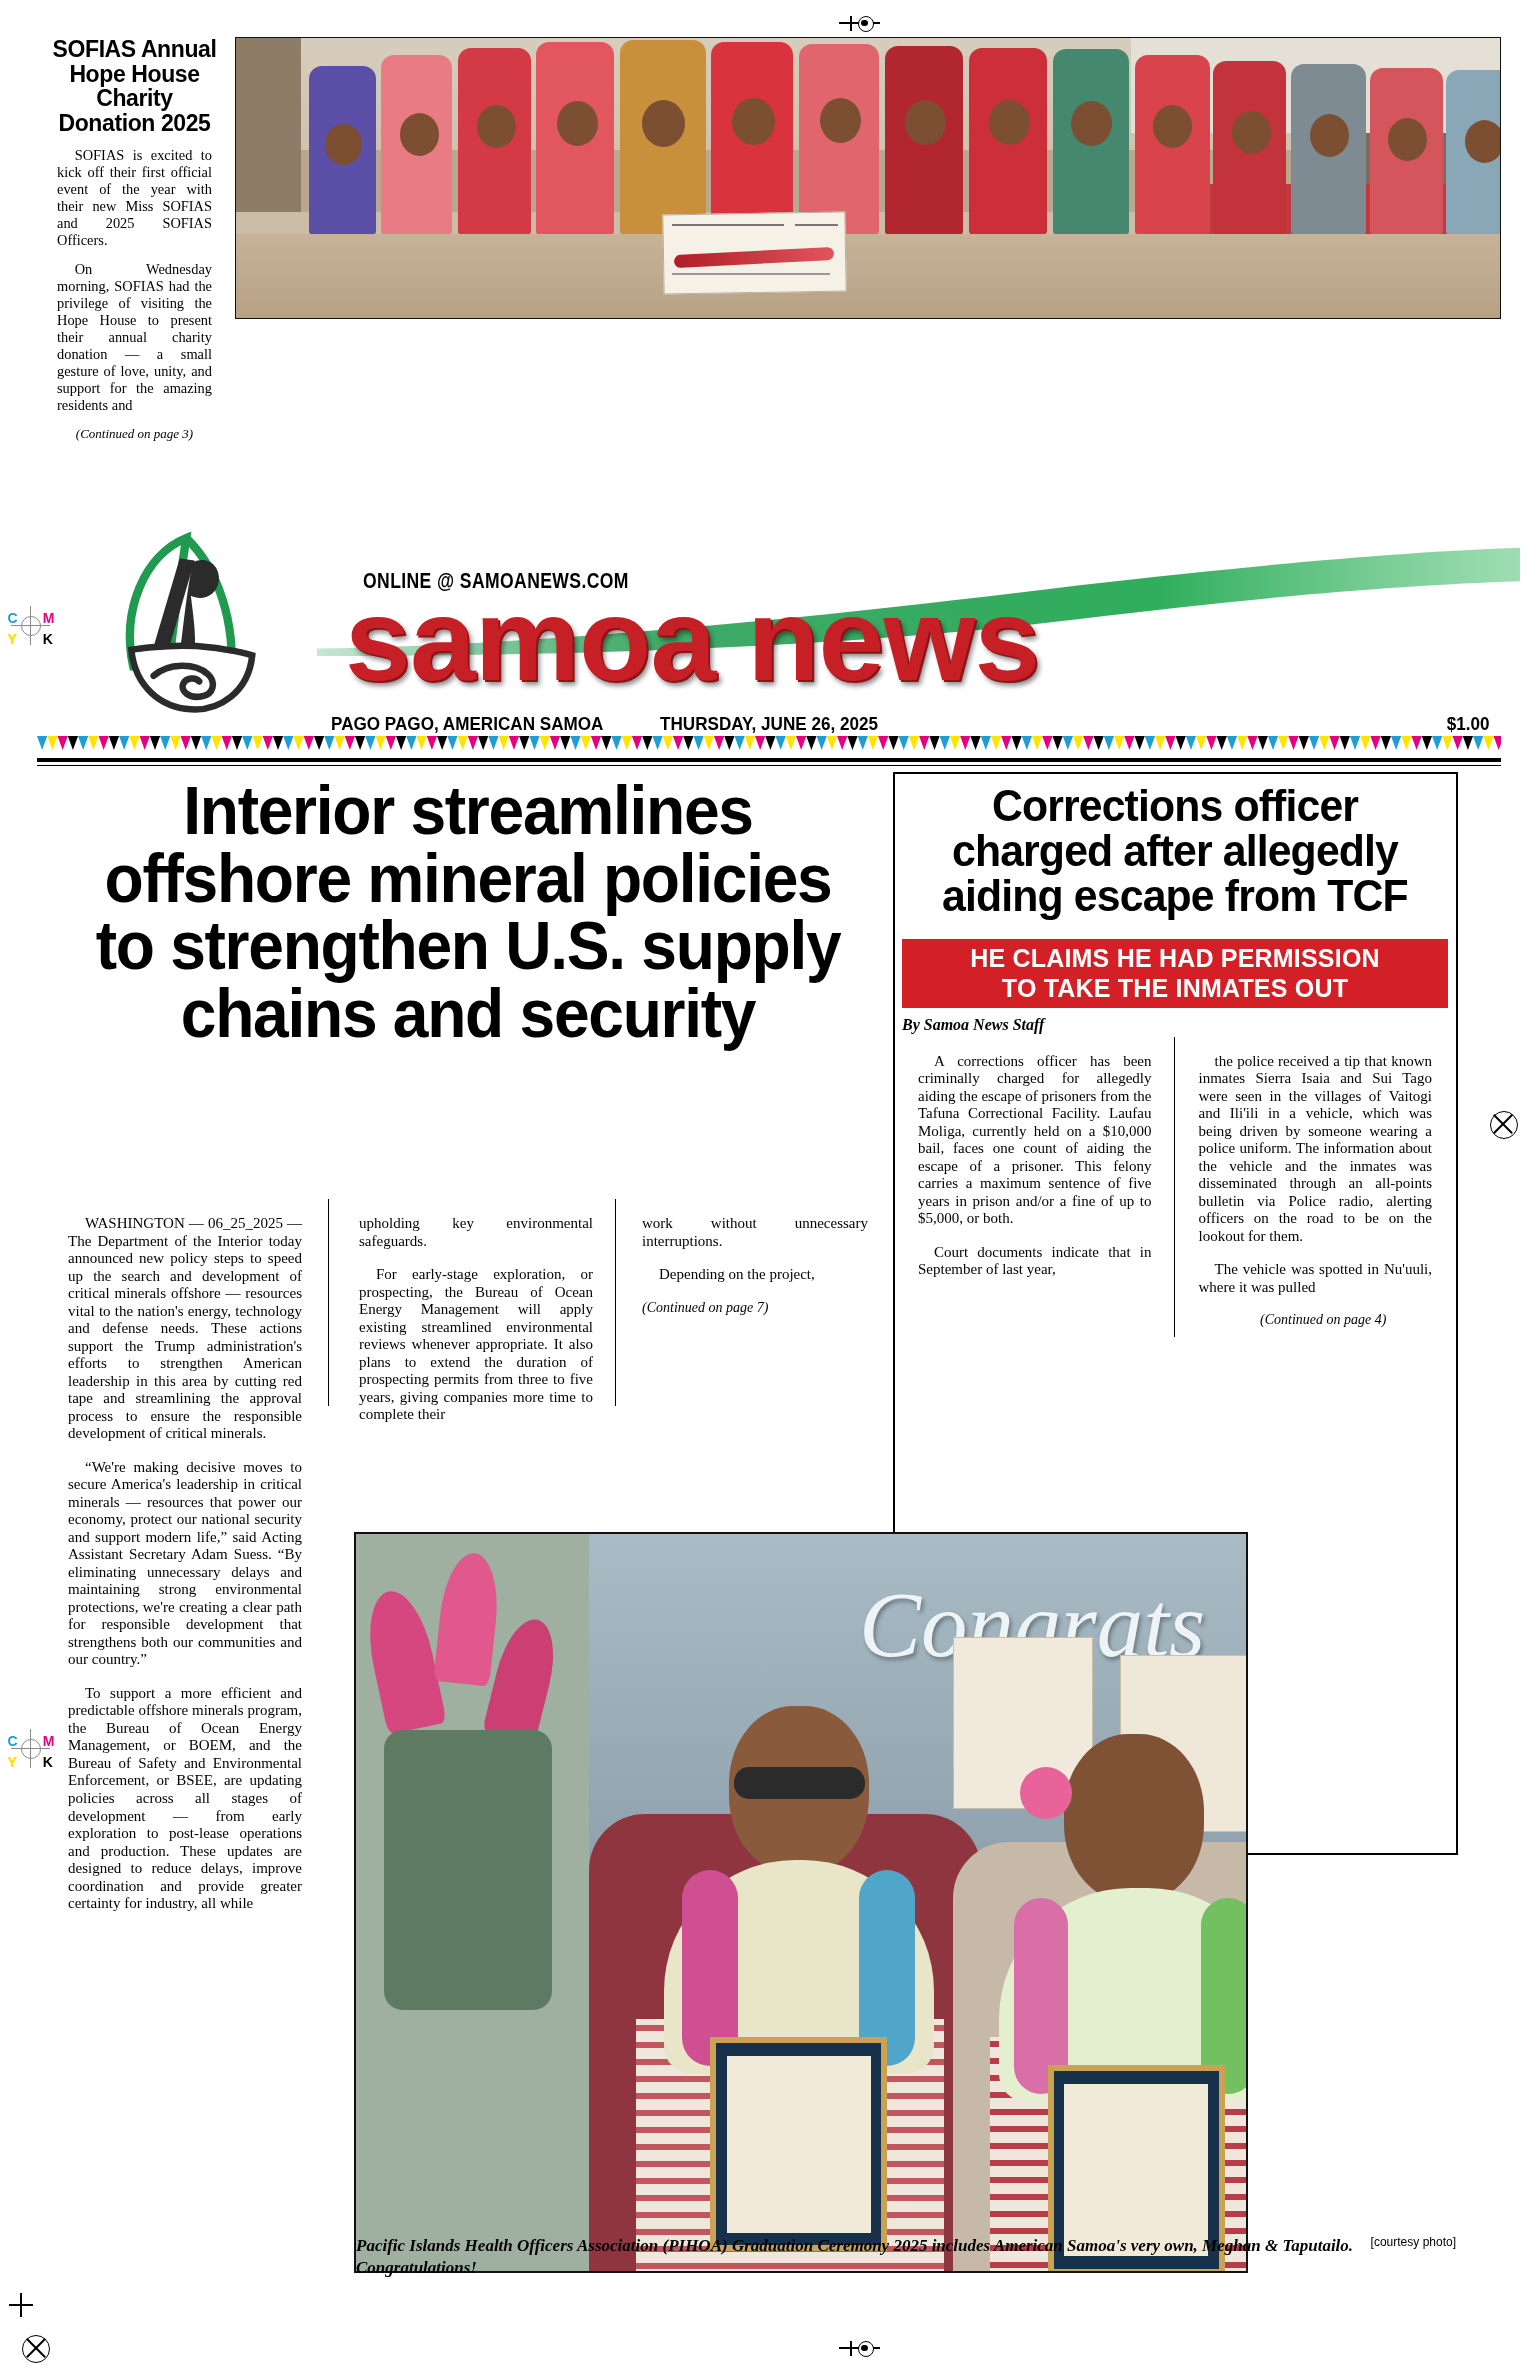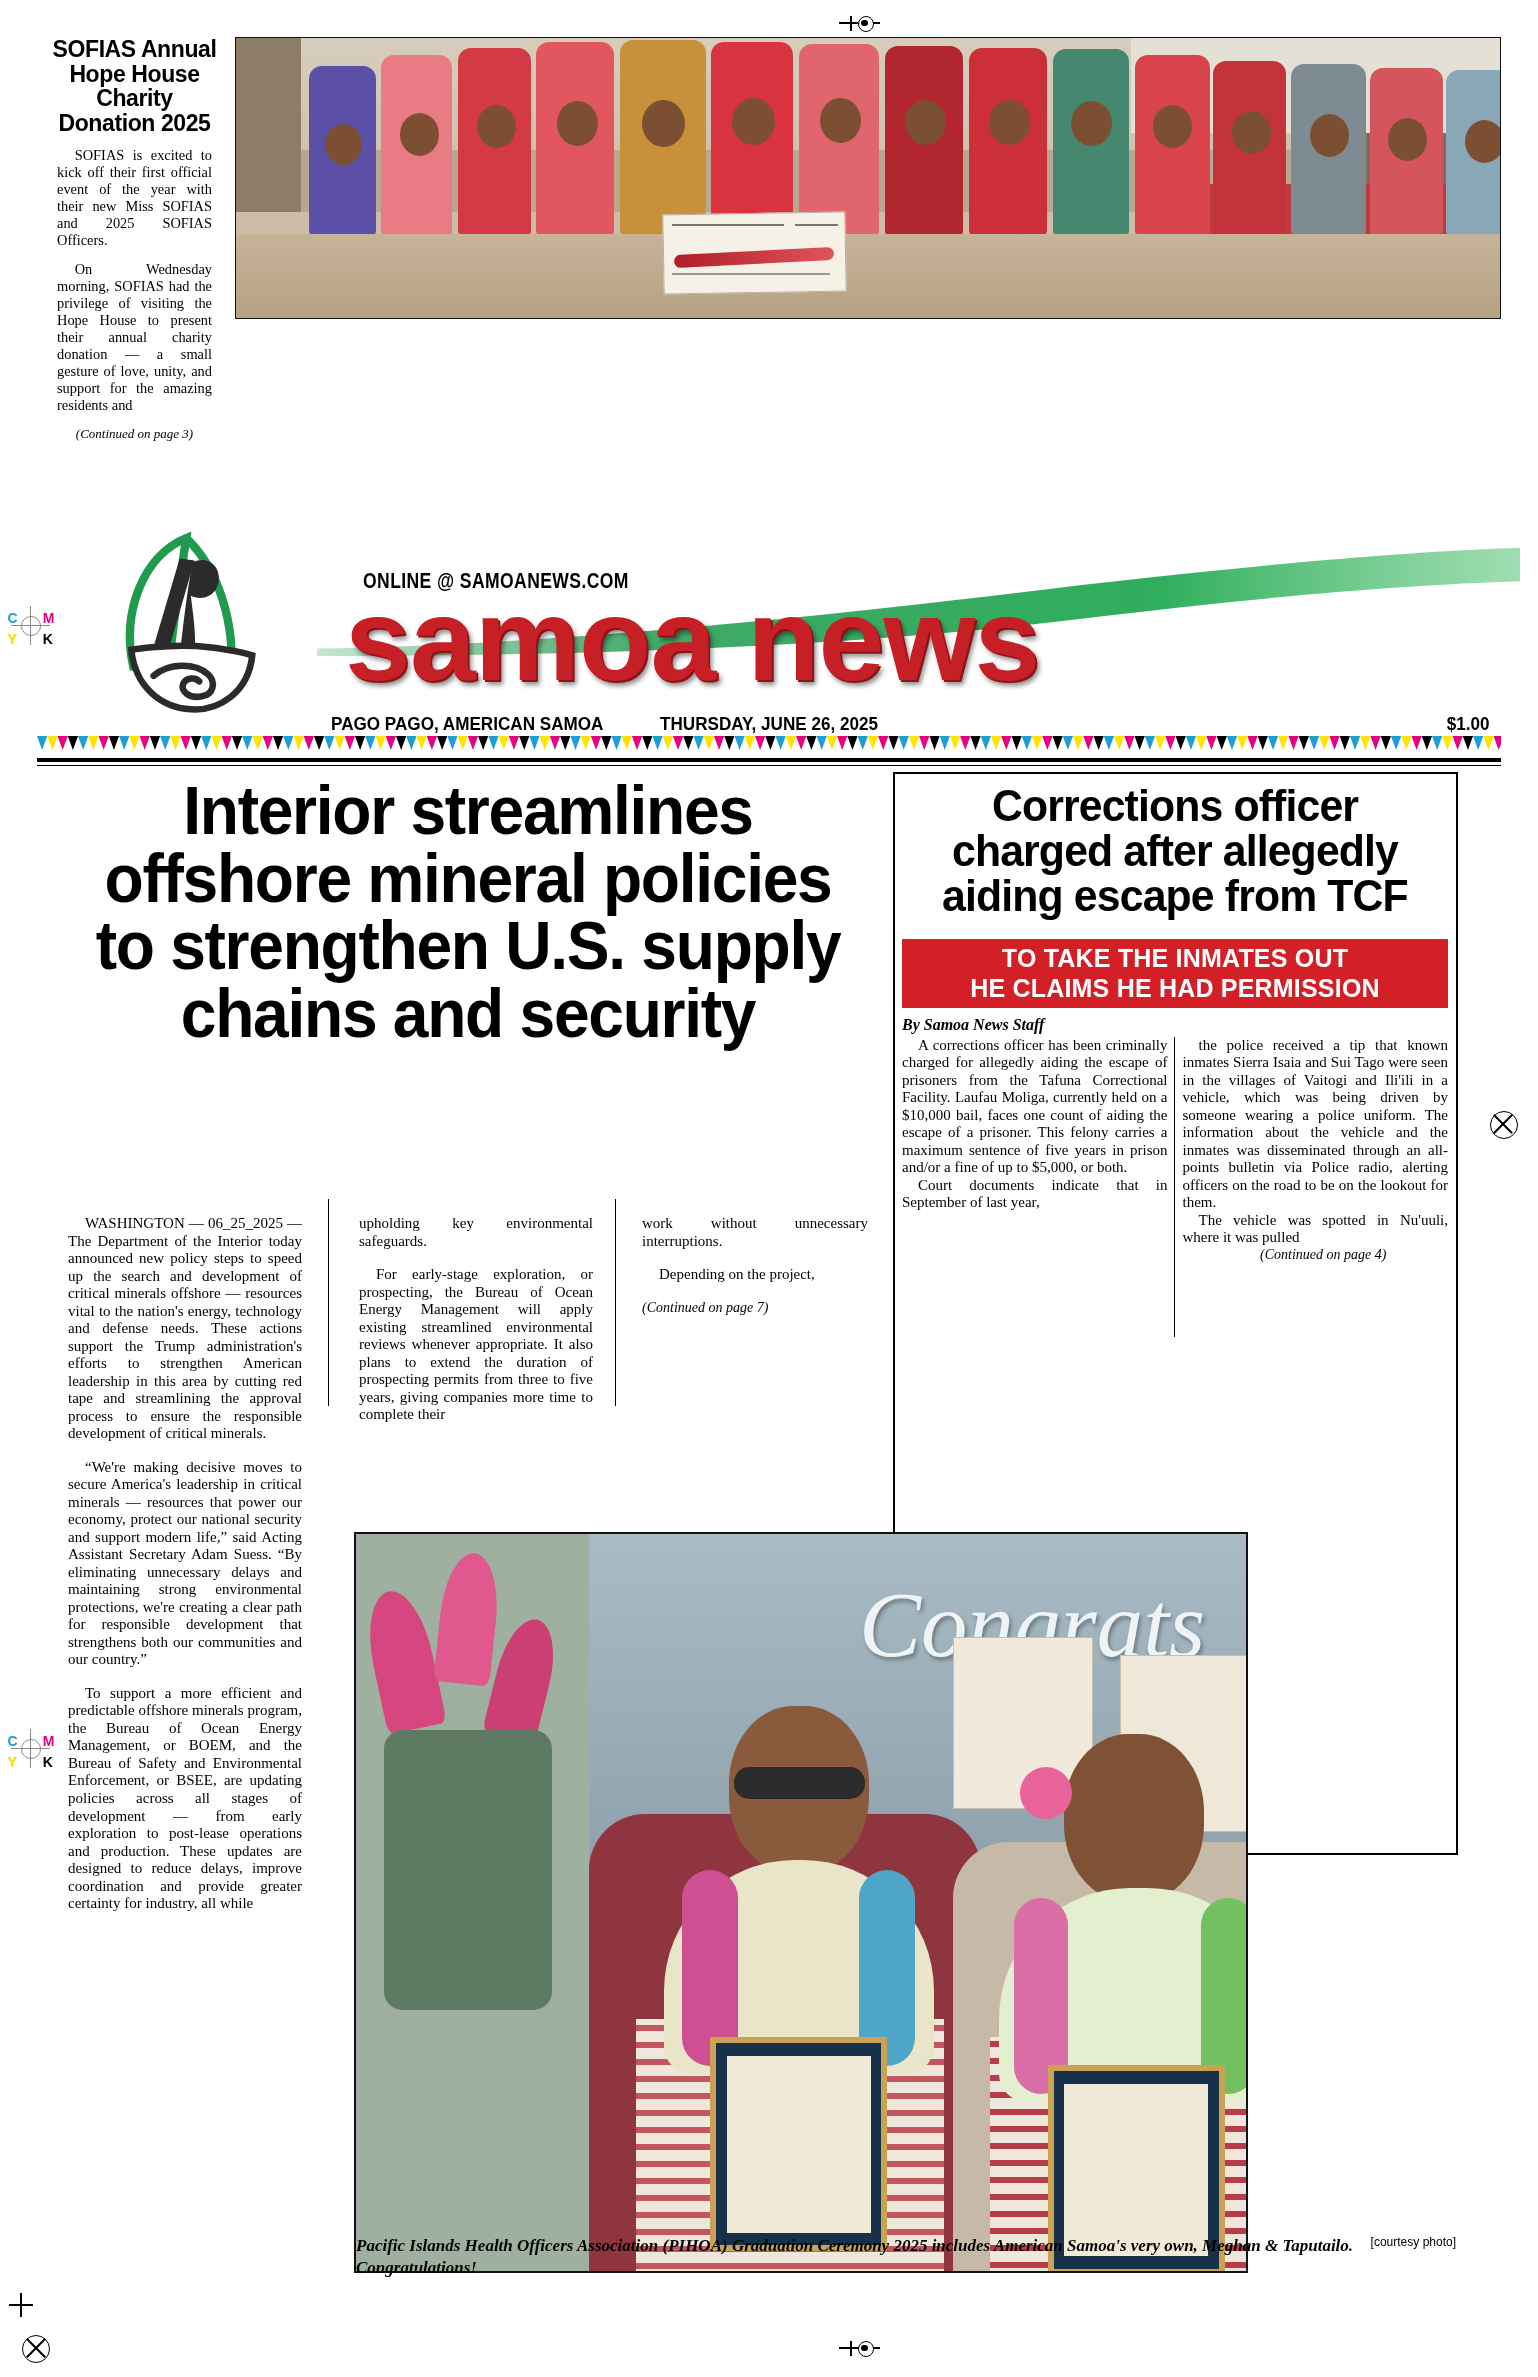--- a/index.html
+++ b/index.html
@@ -102,21 +102,21 @@
      transform:scaleX(0.95); transform-origin:center top; }
   #side-kicker { position:absolute; left:902px; top:939px; width:546px; height:69px;
      background:#d32027; color:#fff; font-family:"Liberation Sans", sans-serif;
      font-weight:bold; font-size:25px; line-height:1.18; text-align:center;
      display:flex; flex-direction:column; justify-content:center; letter-spacing:0.2px; }
   #side-byline { position:absolute; left:902px; top:1016px; font-style:italic; font-weight:bold;
      font-size:16px; }
   #side-cols { position:absolute; left:902px; top:1037px; width:546px; height:308px;
      display:flex; gap:15px; }
   #side-cols .col { width:266px; font-size:15px; line-height:1.165; text-align:justify; hyphens:auto; }
-  #side-cols .col p { margin:0; text-indent:16px; }
+  #side-cols .col p { margin:16px; text-indent:16px; }
   #side-cols .cont { font-style:italic; text-indent:0; text-align:center; font-size:14px; }
   #sidecol-divider { position:absolute; left:1174px; top:1037px; width:0.9px; height:300px; background:#000; }
 
   
   .bodycol { position:absolute; font-size:15px; line-height:1.168; text-align:justify; hyphens:auto; }
   .bodycol p { margin:16px; text-indent:17px; }
   .bodycol p.noind { text-indent:0; }
   .bodycol .cont { font-style:italic; text-indent:0; text-align:left; font-size:14px; }
 
   #col1 { left:52px;  top:1199px; width:266px; }
@@ -438,22 +438,22 @@
 
 <div class="bodycol" id="col3">
   <p class="noind">work without unnecessary interruptions.</p>
   <p>Depending on the project,</p>
   <p class="cont">(Continued on page 7)</p>
 </div>
 
 <div id="side-box2"></div>
 <div id="side-head">Corrections officer charged after allegedly aiding escape from TCF</div>
 <div id="side-kicker" style="background: rgb(211, 32, 39);">
+  <div>HE CLAIMS HE HAD PERMISSION</div>
   <div>TO TAKE THE INMATES OUT</div>
-  <div>HE CLAIMS HE HAD PERMISSION</div>
 </div>
 <div id="side-byline">By Samoa News Staff</div>
 <div id="sidecol-divider"></div>
 <div id="side-cols">
   <div class="col">
     <p>A corrections officer has been criminally charged for allegedly aiding the escape of prisoners from the Tafuna Correctional Facility. Laufau Moliga, currently held on a $10,000 bail, faces one count of aiding the escape of a prisoner. This felony carries a maximum sentence of five years in prison and/or a fine of up to $5,000, or both.</p>
     <p>Court documents indicate that in September of last year,</p>
   </div>
   <div class="col">
     <p class="noind" style="text-indent:16px;">the police received a tip that known inmates Sierra Isaia and Sui Tago were seen in the villages of Vaitogi and Ili'ili in a vehicle, which was being driven by someone wearing a police uniform. The information about the vehicle and the inmates was disseminated through an all-points bulletin via Police radio, alerting officers on the road to be on the lookout for them.</p>

